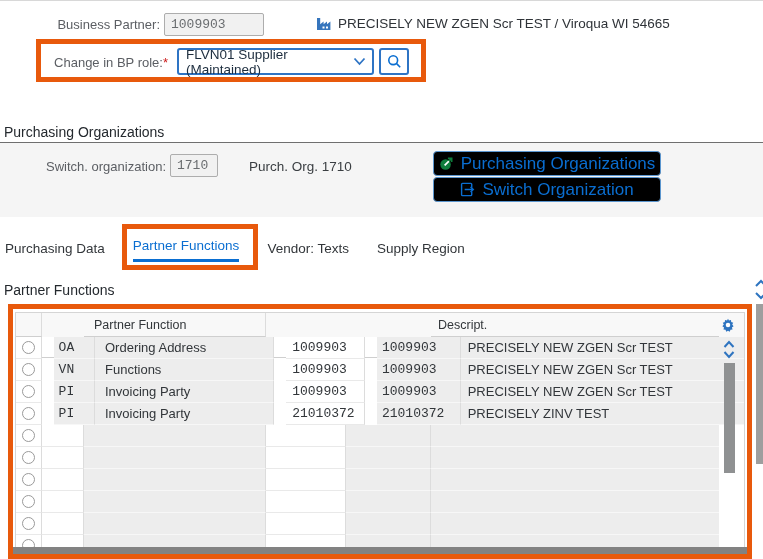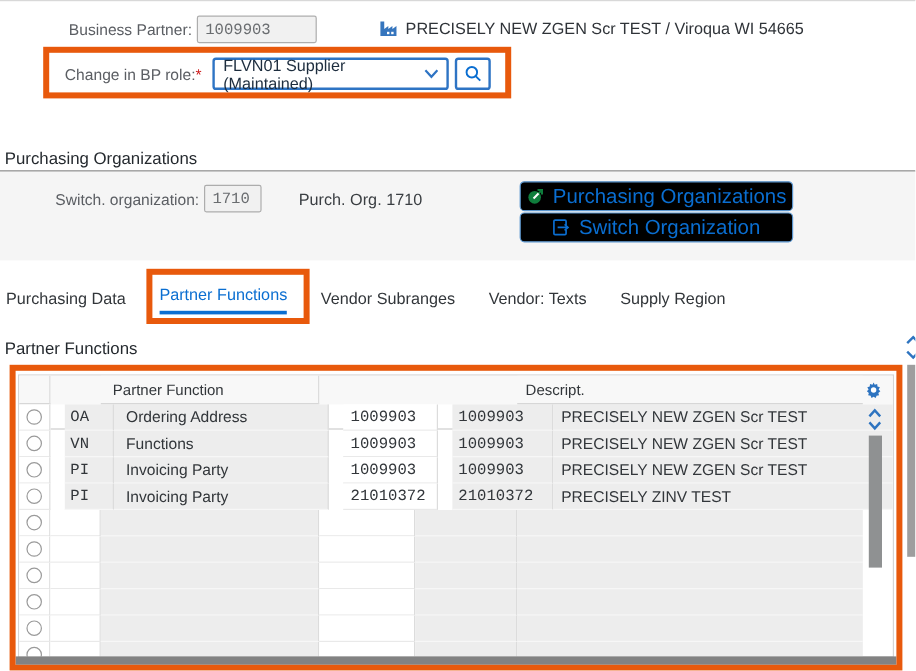--- a/index.html
+++ b/index.html
@@ -133,21 +133,20 @@
         <path d="M12.5 6 V2.5 a1 1 0 0 0 -1-1 H2.7 a1 1 0 0 0 -1 1 V13.5 a1 1 0 0 0 1 1 H11.5 a1 1 0 0 0 1-1 V10" fill="none" stroke="#0a6ed1" stroke-width="1.5"></path>
         <path d="M5 8 h9 M11.2 5.3 L14.2 8 l-3 2.7" fill="none" stroke="#0a6ed1" stroke-width="1.5"></path>
       </svg>
     </span>
     <span>Switch Organization</span>
   </div>
 
   <div id="tabstrip" class="abs">
       <div class="tab">Purchasing Data</div>
       <div class="tab active">Partner Functions</div>
-      <div class="tab">Vendor Subranges</div>
       <div class="tab">Vendor: Texts</div>
       <div class="tab">Supply Region</div>
     </div>
 
   <div class="abs hl-box" style="left:122px;top:223px;width:136px;height:46px;"></div>
 
   <div class="abs sec-title" style="left:4px;top:281px;">Partner Functions</div>
 
   <span class="abs icon" style="left:754px;top:278px;">
     <svg width="16" height="22" viewBox="0 0 16 22">

